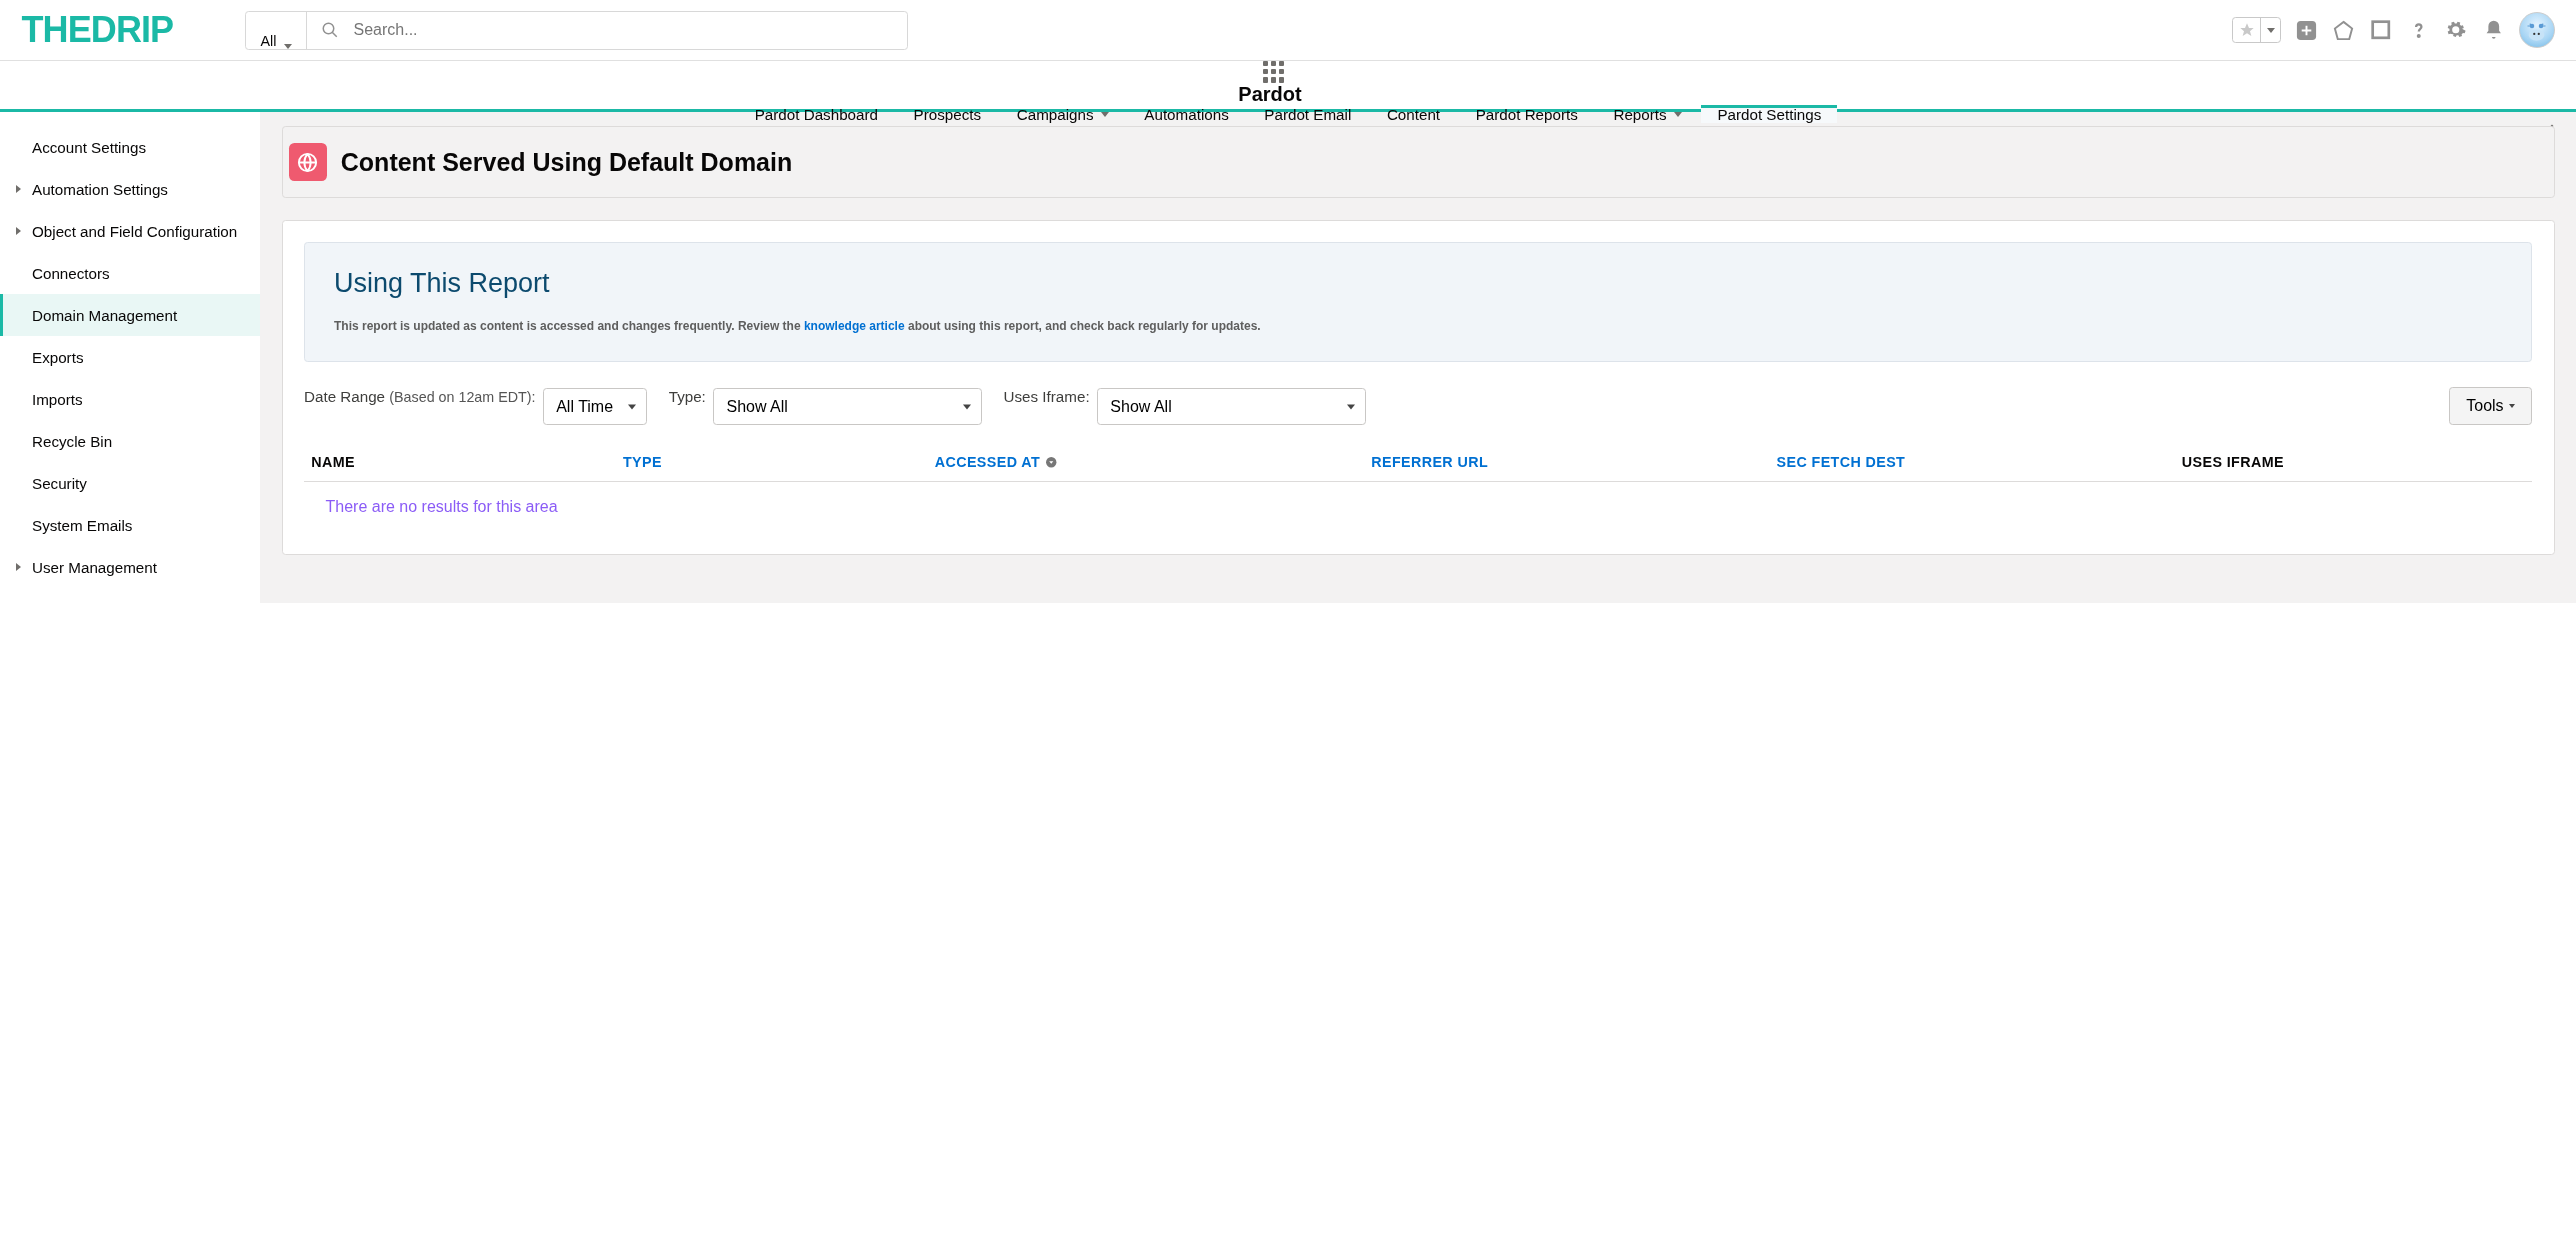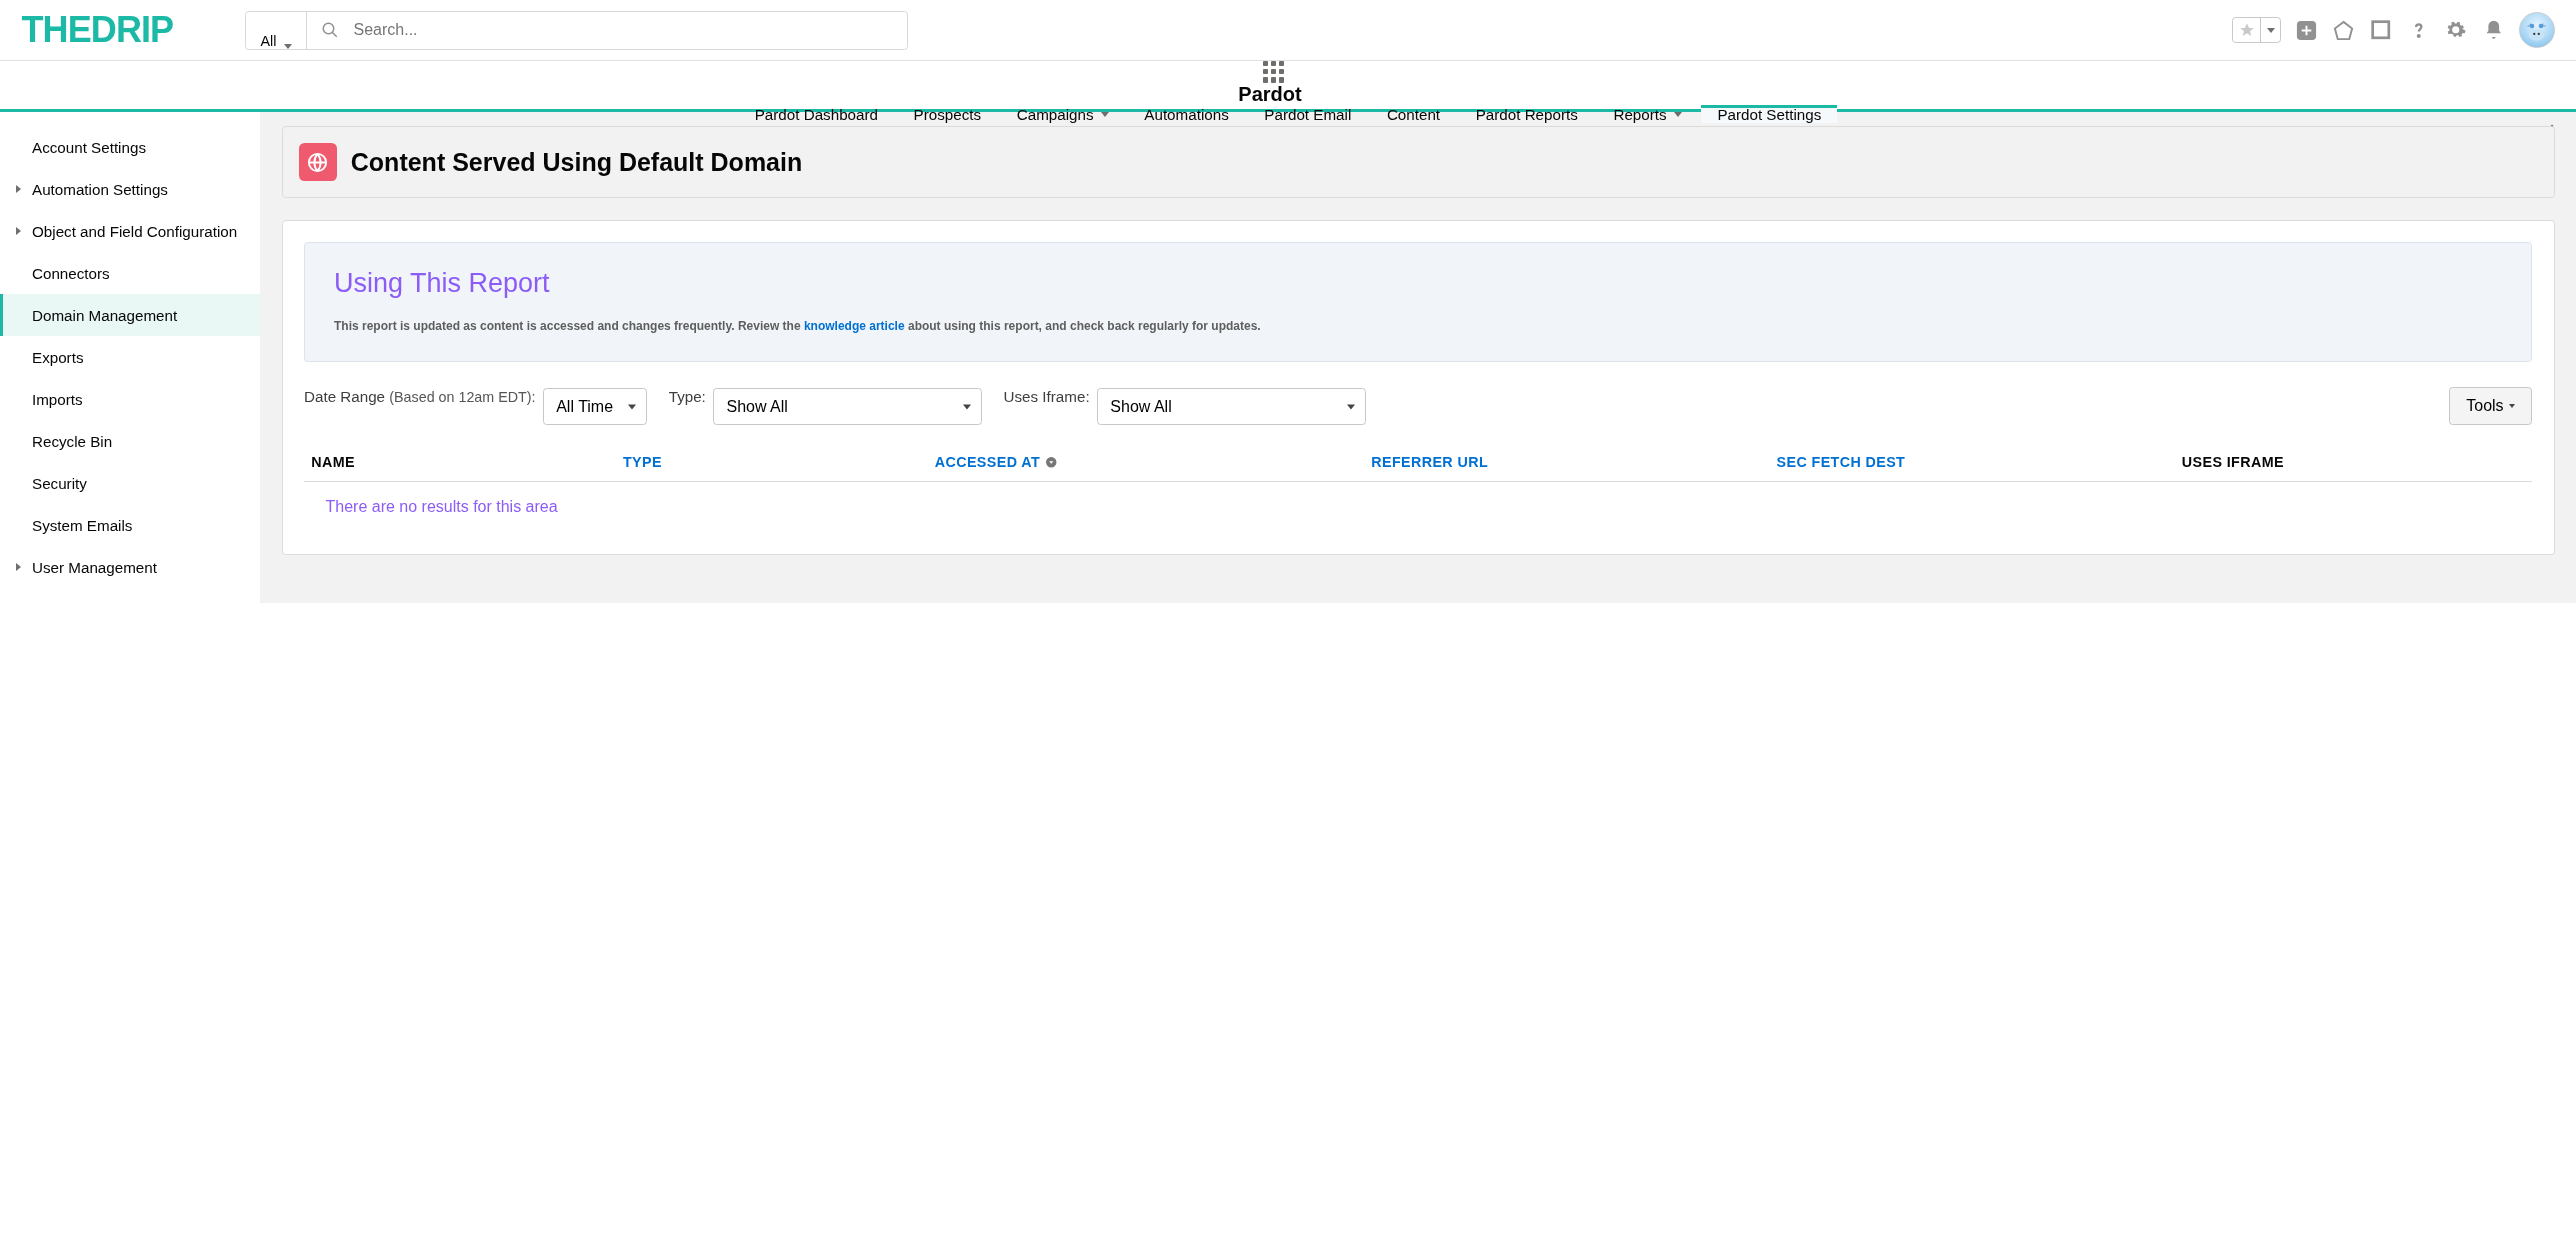--- a/index.html
+++ b/index.html
@@ -31,27 +31,27 @@
 .nav-edit { margin-left: auto; color: #706e6b; cursor:pointer; }
 
 
 .body-wrap { display: flex; background: #f3f2f2; }
 .sidebar { width: 260px; background: #fff; padding: 14.3px 0; }
 .side-item { display: flex; align-items: center; padding: 12.5px 18px 12.5px 32px; font-size: 15.2px; cursor: pointer; position:relative; color:#080707; }
 .side-item.has-children::before { content:""; position:absolute; left:16px; width:0; height:0; border-top:4.5px solid transparent; border-bottom:4.5px solid transparent; border-left:5.4px solid #706e6b; }
 .side-item.active { background: #e9f7f5; border-left: 3.6px solid #1BB9A6; padding-left: 29px; }
 
 .main { flex: 1; padding: 14.3px 21.5px; }
-.page-header { display: flex; align-items: center; gap: 14.3px; background: #f3f2f2; border: 0.9px solid #dddbda; border-radius: 3.6px; padding: 16px 16px; }
+.page-header { display: flex; align-items: center; gap: 14.3px; background: #f3f2f2; border: 0.9px solid #dddbda; border-radius: 3.6px; padding: 16px 6px; }
 .page-icon { width: 38px; height: 38px; border-radius: 5.4px; background: #ef5a6f; display:flex; align-items:center; justify-content:center; color:#fff; }
 .page-title { font-size: 25px; font-weight: 700; }
 
 .content-card { background: #fff; border: 0.9px solid #dddbda; border-radius: 3.6px; margin-top: 21.5px; padding: 21.5px; }
 .info-box { background: #f1f5f9; border: 0.9px solid #dde3ea; border-radius: 3.6px; padding: 25px 29px; }
-.info-title { font-size: 27px; font-weight: 300; color: #8b5cf6; margin-bottom: 18px; }
+.info-title { font-size: 27px; font-weight: 300; color: #0c4a6e; margin-bottom: 18px; }
 .info-text { font-size: 12px; color: #5e5e5e; line-height: 1.6; font-weight: bold; }
 .info-text a { color: #0070d2; text-decoration: none; }
 
 .filters-row { display: flex; align-items: flex-end; gap: 21.5px; margin-top: 25px; }
 .filter-group { display: flex; flex-direction: row; gap: 7.2px; }
 .filter-label { font-size: 15.2px; color: #3e3e3c; }
 .filter-label .hint { font-size: 14.3px; color: #555; }
 .select { border: 0.9px solid #c9c7c5; border-radius: 3.6px; padding: 9px 32px 9px 12.5px; font-size: 16px; background: #fff; appearance: none; cursor:pointer; position:relative; }
 .select-wrap { position: relative; }
 .select-wrap::after { content:""; position:absolute; right:10.8px; top:50%; width:0; height:0; border-left:4.5px solid transparent; border-right:4.5px solid transparent; border-top:5.4px solid #444; transform: translateY(-50%); pointer-events:none; }

